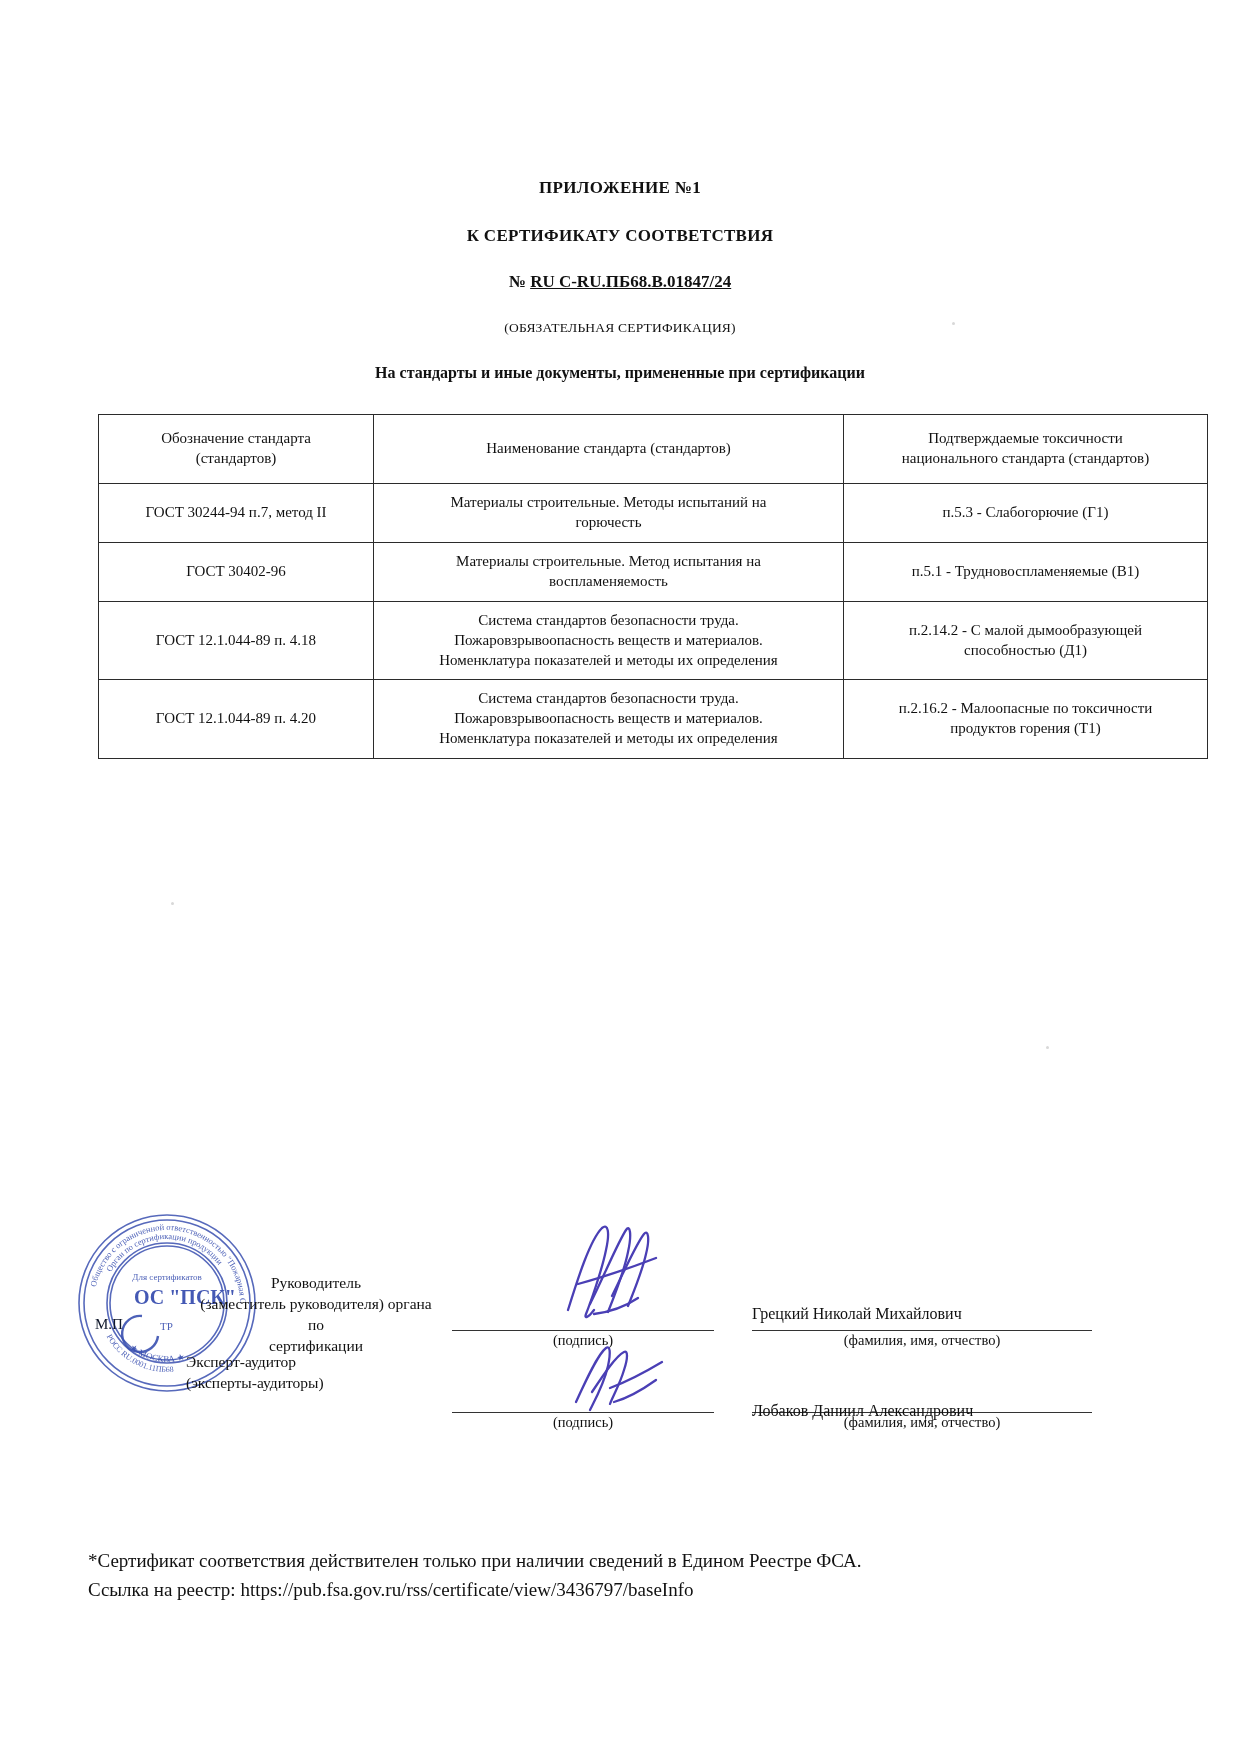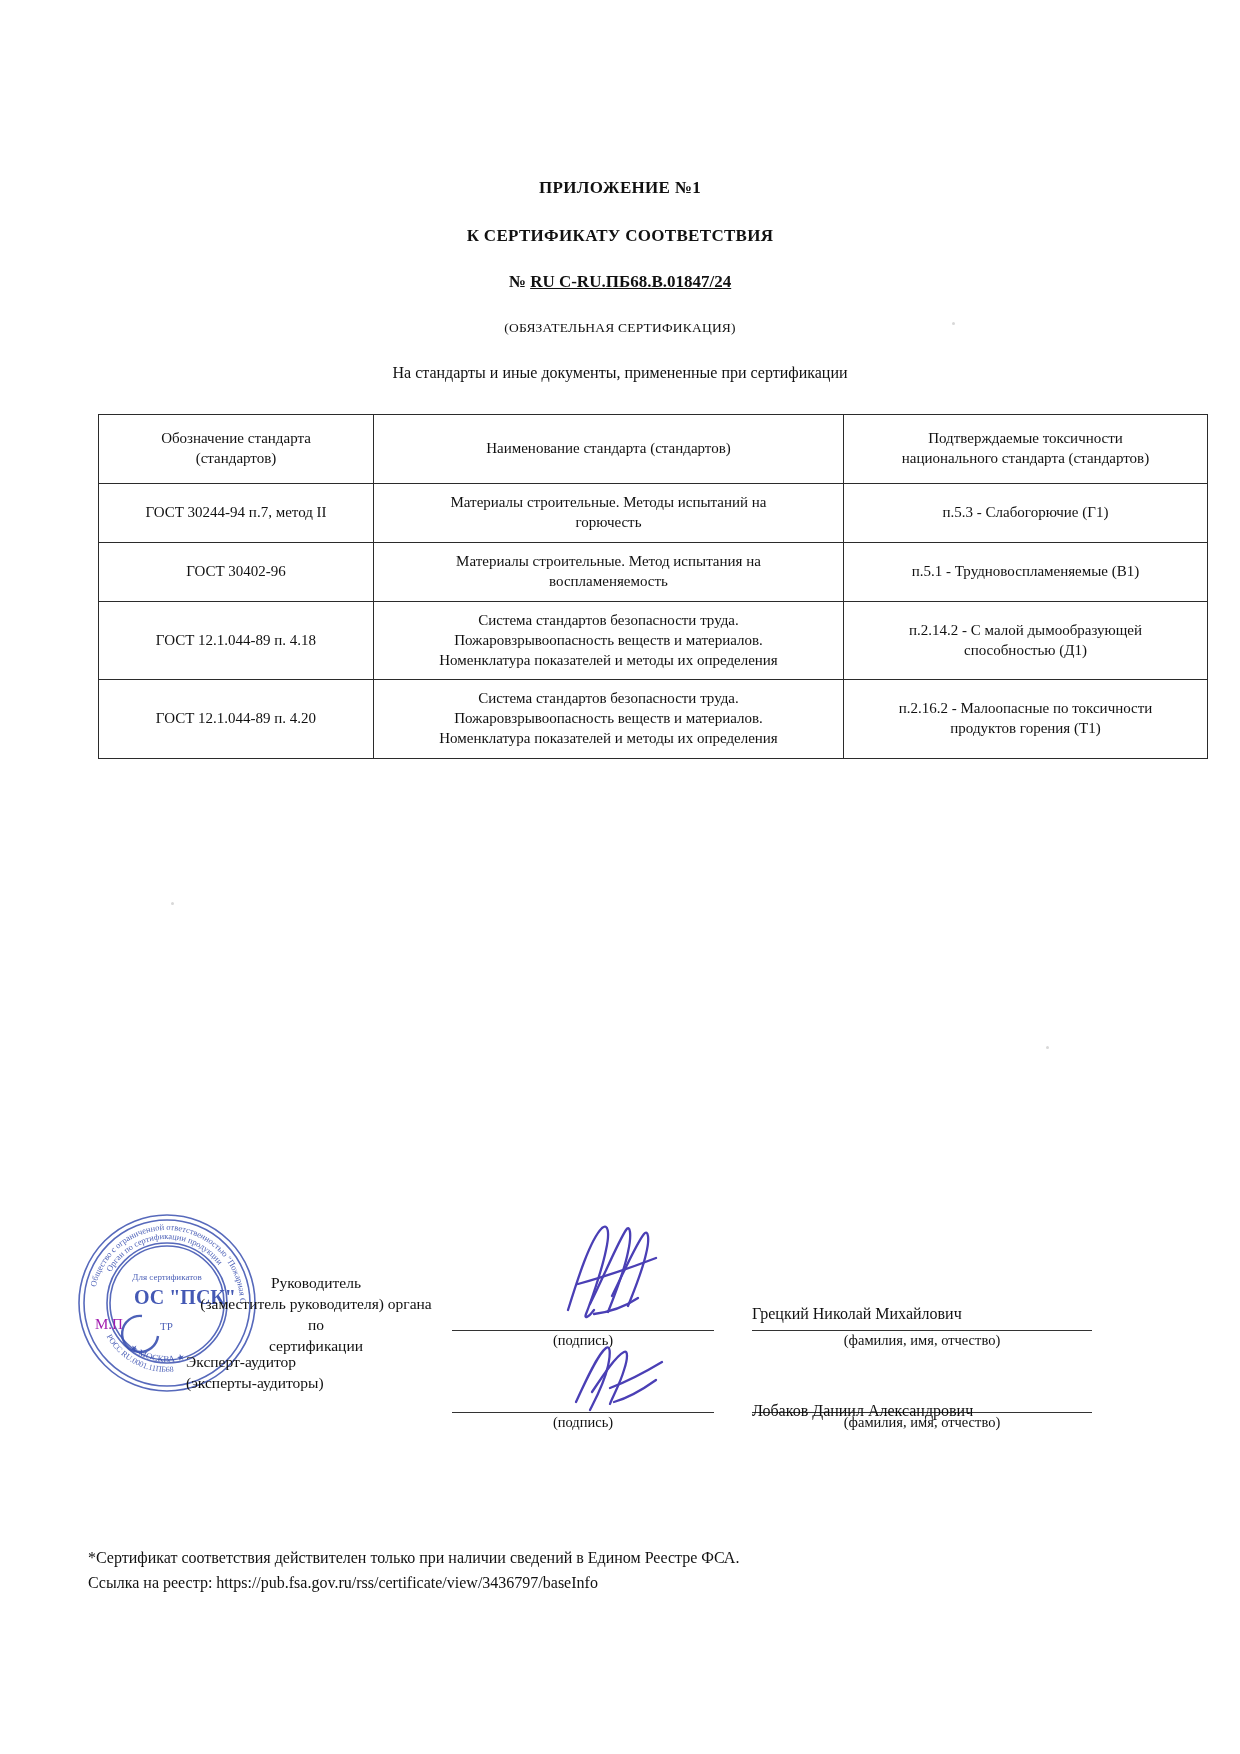--- a/index.html
+++ b/index.html
@@ -48,21 +48,21 @@
   .h-line3 .num {
     text-decoration: underline;
   }
   .h-line4 {
     font-size: 13.5px;
     margin-top: 28px;
     letter-spacing: 0.2px;
   }
   .h-line5 {
     font-size: 16px;
-    font-weight: normal;
+    font-weight: bold;
     margin-top: 28px;
   }
 
   
   .std-table {
     position: absolute;
     top: 414px;
     left: 98px;
     width: 1046px;
     border-collapse: collapse;
@@ -91,21 +91,21 @@
     width: 190px;
     height: 190px;
     pointer-events: none;
   }
 
   .mp {
     position: absolute;
     left: 95px;
     top: 1316px;
     font-size: 15px;
-    color: #a21caf;
+    color: #0f172a;
     font-family: "Liberation Serif", serif;
   }
 
   .role-1 {
     position: absolute;
     left: 196px;
     top: 1273px;
     width: 240px;
     text-align: center;
     font-size: 15.5px;
@@ -155,21 +155,21 @@
   }
   .hw-1 { left: 560px; top: 1218px; }
   .hw-2 { left: 570px; top: 1340px; }
 
   
   .footnote {
     position: absolute;
     left: 88px;
     top: 1546px;
     width: 1000px;
-    font-size: 16px;
+    font-size: 19px;
     line-height: 1.55;
   }
 
   .faint-dot {
     position: absolute;
     width: 3px;
     height: 3px;
     background: #d8d8d8;
     border-radius: 50%;
   }

